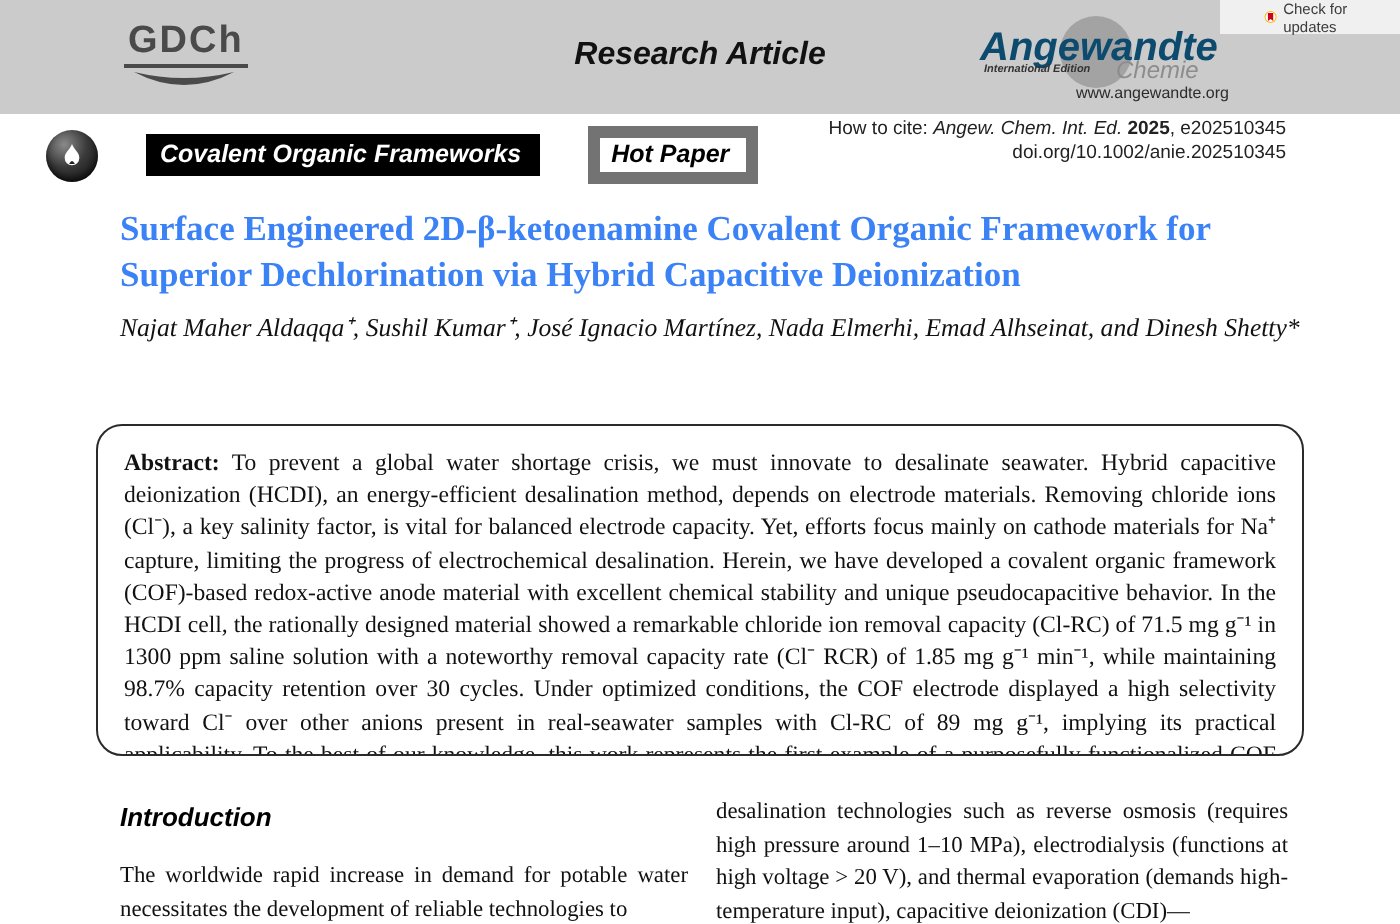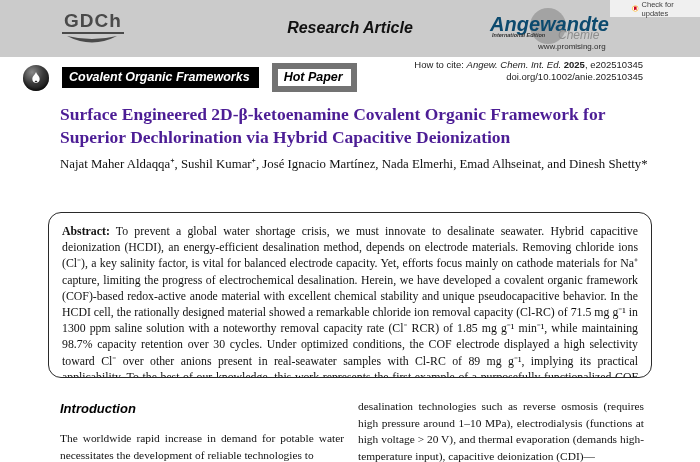--- a/index.html
+++ b/index.html
@@ -74,21 +74,21 @@
     font-family: "Liberation Sans", sans-serif; font-size: 9.5px; line-height: 11.5px;
     color: #222;
   }
   .citation .it { font-style: italic; }
   .citation .bd { font-weight: bold; }
   .citation .doi { color: #222; text-decoration: none; }
 
   
   .badge-row {
     position: absolute; left: 23px; top: 64px;
-    display: flex; align-items: center; gap: 13px; height: 27px;
+    display: flex; align-items: center; gap: 24px; height: 27px;
   }
   .flame-circle {
     width: 26px; height: 26px; border-radius: 50%;
     background: radial-gradient(circle at 35% 28%, #8a8a8a 0%, #3a3a3a 45%, #0a0a0a 100%);
     display: flex; align-items: center; justify-content: center;
     box-shadow: inset 0 -2px 3px rgba(0,0,0,.6);
   }
   .badge-subject {
     background: #000; color: #fff;
     font-family: "Liberation Sans", sans-serif;
@@ -98,25 +98,25 @@
   .badge-tag {
     background: #fff; color: #000; border: 6px solid #737373;
     font-family: "Liberation Sans", sans-serif;
     font-weight: bold; font-style: italic; font-size: 12.5px;
     padding: 1px 8px 2px 6px; line-height: 14px;
   }
 
   
   .title {
     position: absolute; left: 60px; top: 103px; width: 590px;
-    font-weight: bold; font-size: 17.5px; line-height: 23px; color: #4c1d95;
+    font-weight: bold; font-size: 17.5px; line-height: 23px; color: #3b82f6;
   }
   .authors {
     position: absolute; left: 60px; top: 156px; width: 590px;
-    font-size: 12.8px; line-height: 16.5px; color: #111;
+    font-style: italic; font-size: 12.8px; line-height: 16.5px; color: #111;
   }
 
   
   .abstract-box {
     position: absolute; left: 48px; top: 212px; width: 604px; height: 166px;
     border: 1.4px solid #2a2a2a; border-radius: 13px;
     padding: 10px 13px; overflow: hidden;
   }
   .abstract-text {
     font-size: 11.8px; line-height: 16.2px; text-align: justify; color: #111;
@@ -149,21 +149,21 @@
       <svg class="gdch-arc" width="52" height="11" viewBox="0 0 52 11">
         <path d="M1 1 Q26 14 51 1 Q26 7 1 1 Z" fill="#4a4a4a"></path>
       </svg>
     </div>
     <div class="header-center-label">Research Article</div>
     <div class="angewandte">
       <div class="ang-circle"></div>
       <div class="ang-name">Angewandte</div>
       <div class="ang-edition">International Edition</div>
       <div class="ang-chemie">Chemie</div>
-      <div class="ang-web">www.promising.org</div>
+      <div class="ang-web">www.angewandte.org</div>
     </div>
   </div>
 
   <div class="check-updates">
     <svg width="11" height="11" viewBox="0 0 12 12">
       <circle cx="6" cy="6" r="5.5" fill="#fdb913"></circle>
       <circle cx="6" cy="6" r="4.6" fill="#ffffff"></circle>
       <path d="M3.6 2.4 h4.8 v7.2 l-2.4 -1.8 l-2.4 1.8 Z" fill="#d0021b"></path>
     </svg>
     <span>Check for updates</span>

